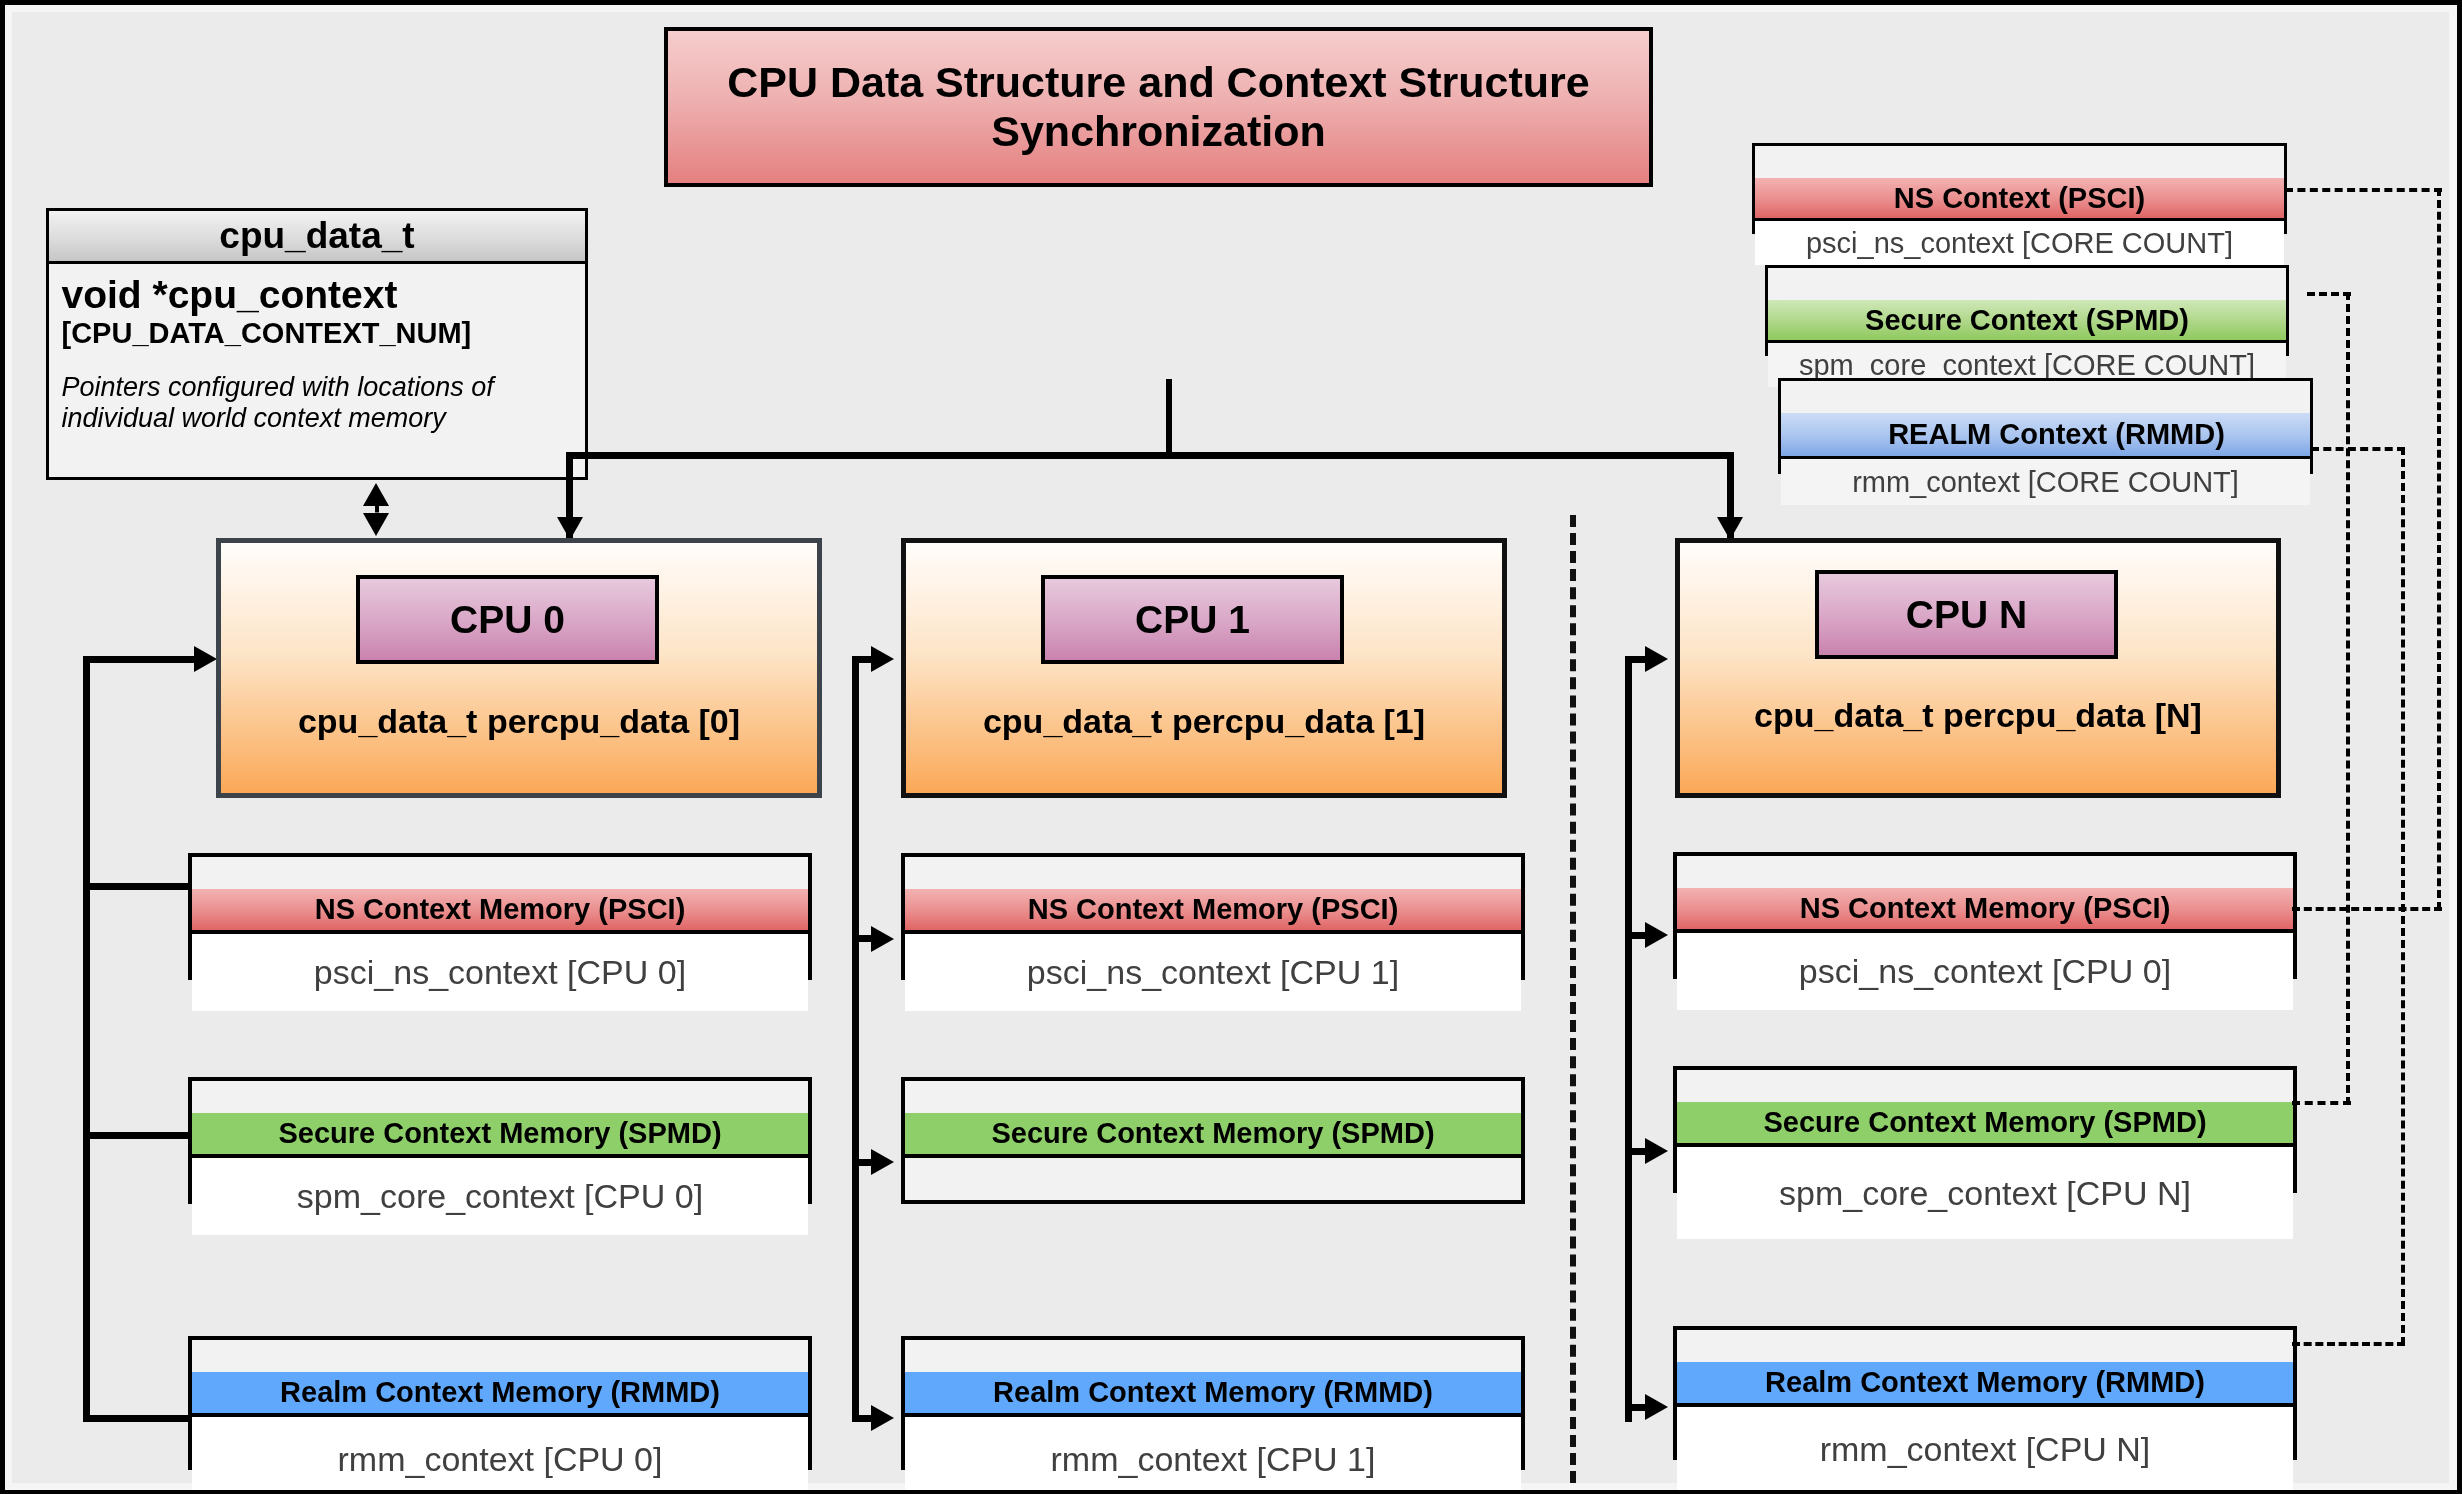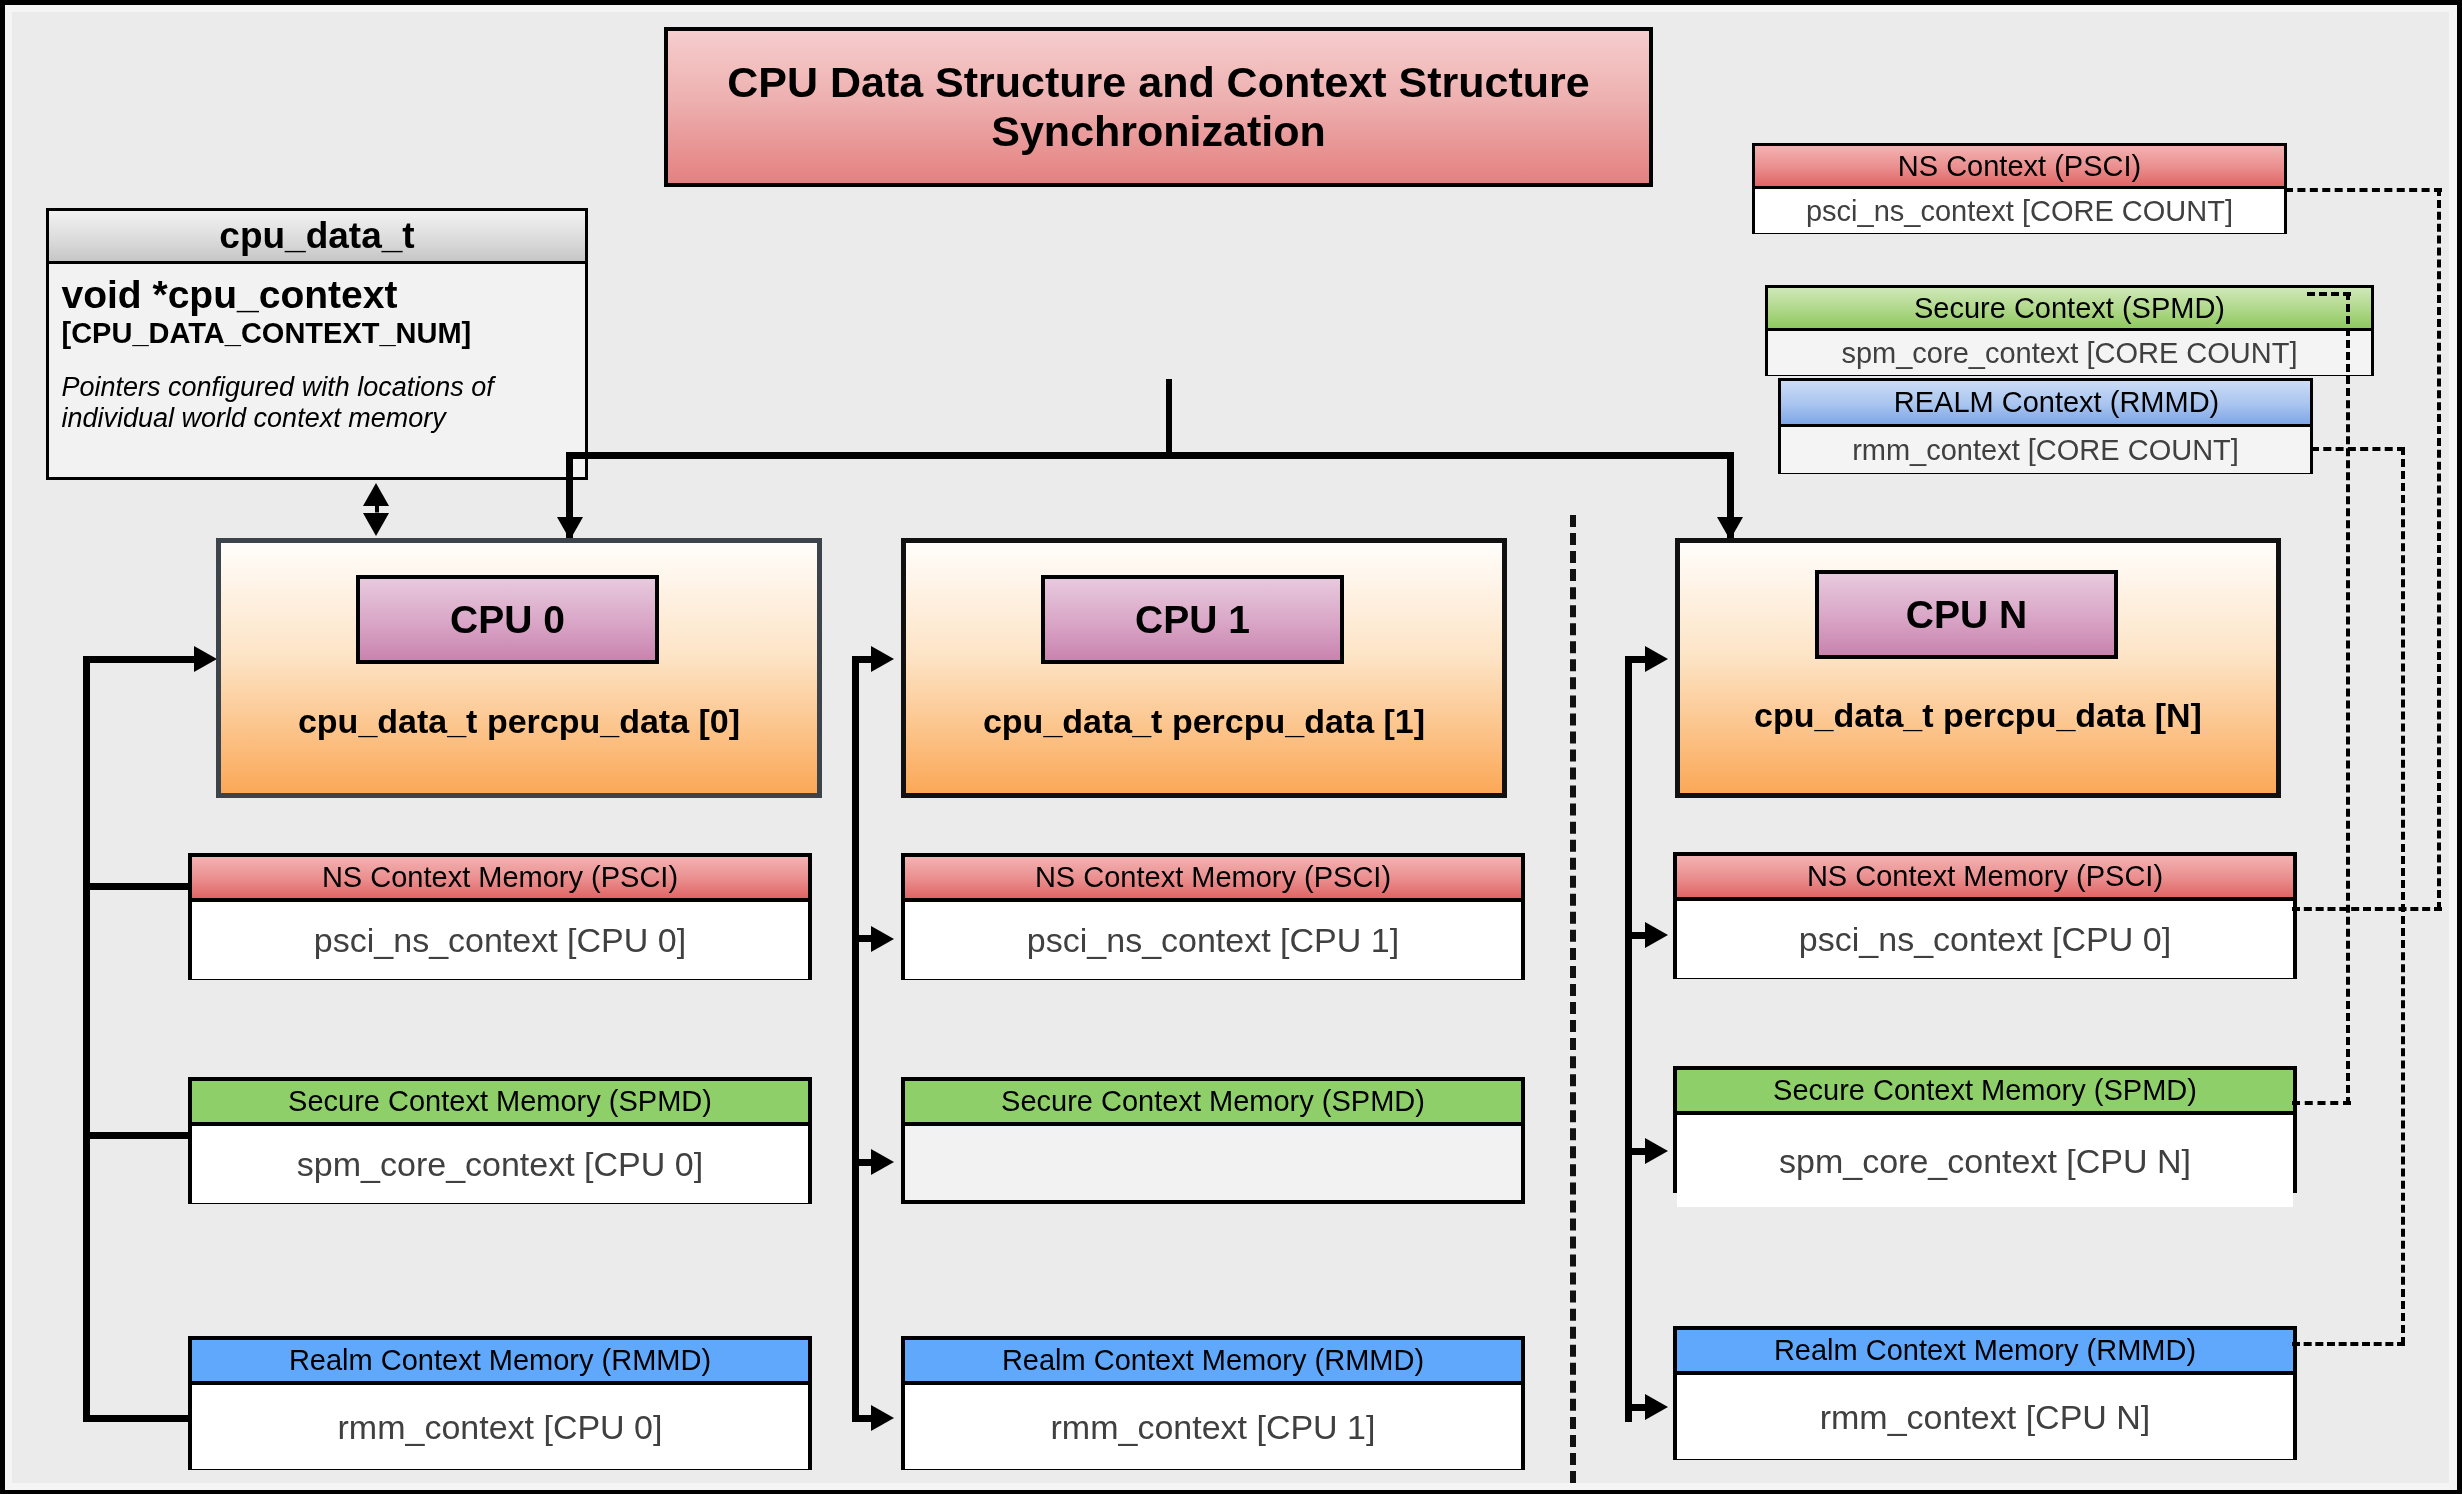--- a/index.html
+++ b/index.html
@@ -55,23 +55,24 @@
     display:flex;align-items:center;justify-content:center;
   }
   .structbody{padding:9px 12.5px 7.1px 12.5px;color:#000;}
   .structbody .line{font-weight:bold;line-height:1.12;}
   .structbody .note{font-style:italic;line-height:1.15;margin-top:23px;}
 
   
   .ctxbox{border:4.5px solid #000;background:#f2f2f2;}
   .ctxbox.thin{border-width:3.6px;}
   .ctxhdr{
-    text-align:center;font-weight:normal;color:#000;
+    text-align:center;font-weight:bold;color:#000;
     display:flex;align-items:center;justify-content:center;
     border-bottom:4.5px solid #000;
+    margin-top:32px;
   }
   .ctxhdr.thin{border-bottom-width:3.6px;}
   .hdr-red{background:linear-gradient(to bottom,#f3b2b2 0%,#ea8d8d 55%,#e06565 100%);}
   .hdr-green{background:linear-gradient(to bottom,#cfe8b8 0%,#aed788 55%,#8fc95f 100%);}
   .hdr-green-flat{background:#8fcf6a;}
   .hdr-blue{background:linear-gradient(to bottom,#ccdcf6 0%,#a8c4ef 55%,#7ea6e6 100%);padding-left:22px;}
   .hdr-blue-flat{background:#5fa8fb;}
   .ctxbody{
     display:flex;align-items:center;justify-content:center;
     text-align:center;color:#404040;background:#ffffff;
@@ -119,21 +120,21 @@
 
   <div class="arrow-u abs" style="left:358px;top:478px;"></div>
   <div class="dln dv abs" style="left:370px;top:499px;height:25px;"></div>
   <div class="arrow-d abs" style="left:358px;top:508px;"></div>
 
   <div class="abs ctxbox thin" style="left:1747px;top:138px;width:535px;height:91px;">
     <div class="ctxhdr thin hdr-red" style="height:40px;font-size:29px;">NS Context  (PSCI)</div>
     <div class="ctxbody" style="height:44px;font-size:29px;">psci_ns_context [CORE COUNT]</div>
   </div>
 
-  <div class="abs ctxbox thin" style="left:1760px;top:280px;width:609px;height:91px;">
+  <div class="abs ctxbox thin" style="left:1760px;top:260px;width:524px;height:91px;">
     <div class="ctxhdr thin hdr-green" style="height:40px;font-size:29px;">Secure Context (SPMD)</div>
     <div class="ctxbody grayish" style="height:44px;font-size:29px;">spm_core_context [CORE COUNT]</div>
   </div>
 
   <div class="abs ctxbox thin" style="left:1773px;top:373px;width:535px;height:96px;">
     <div class="ctxhdr thin hdr-blue" style="height:43px;font-size:29px;">REALM Context (RMMD)</div>
     <div class="ctxbody grayish" style="height:46px;font-size:29px;">rmm_context [CORE COUNT]</div>
   </div>
 
 

